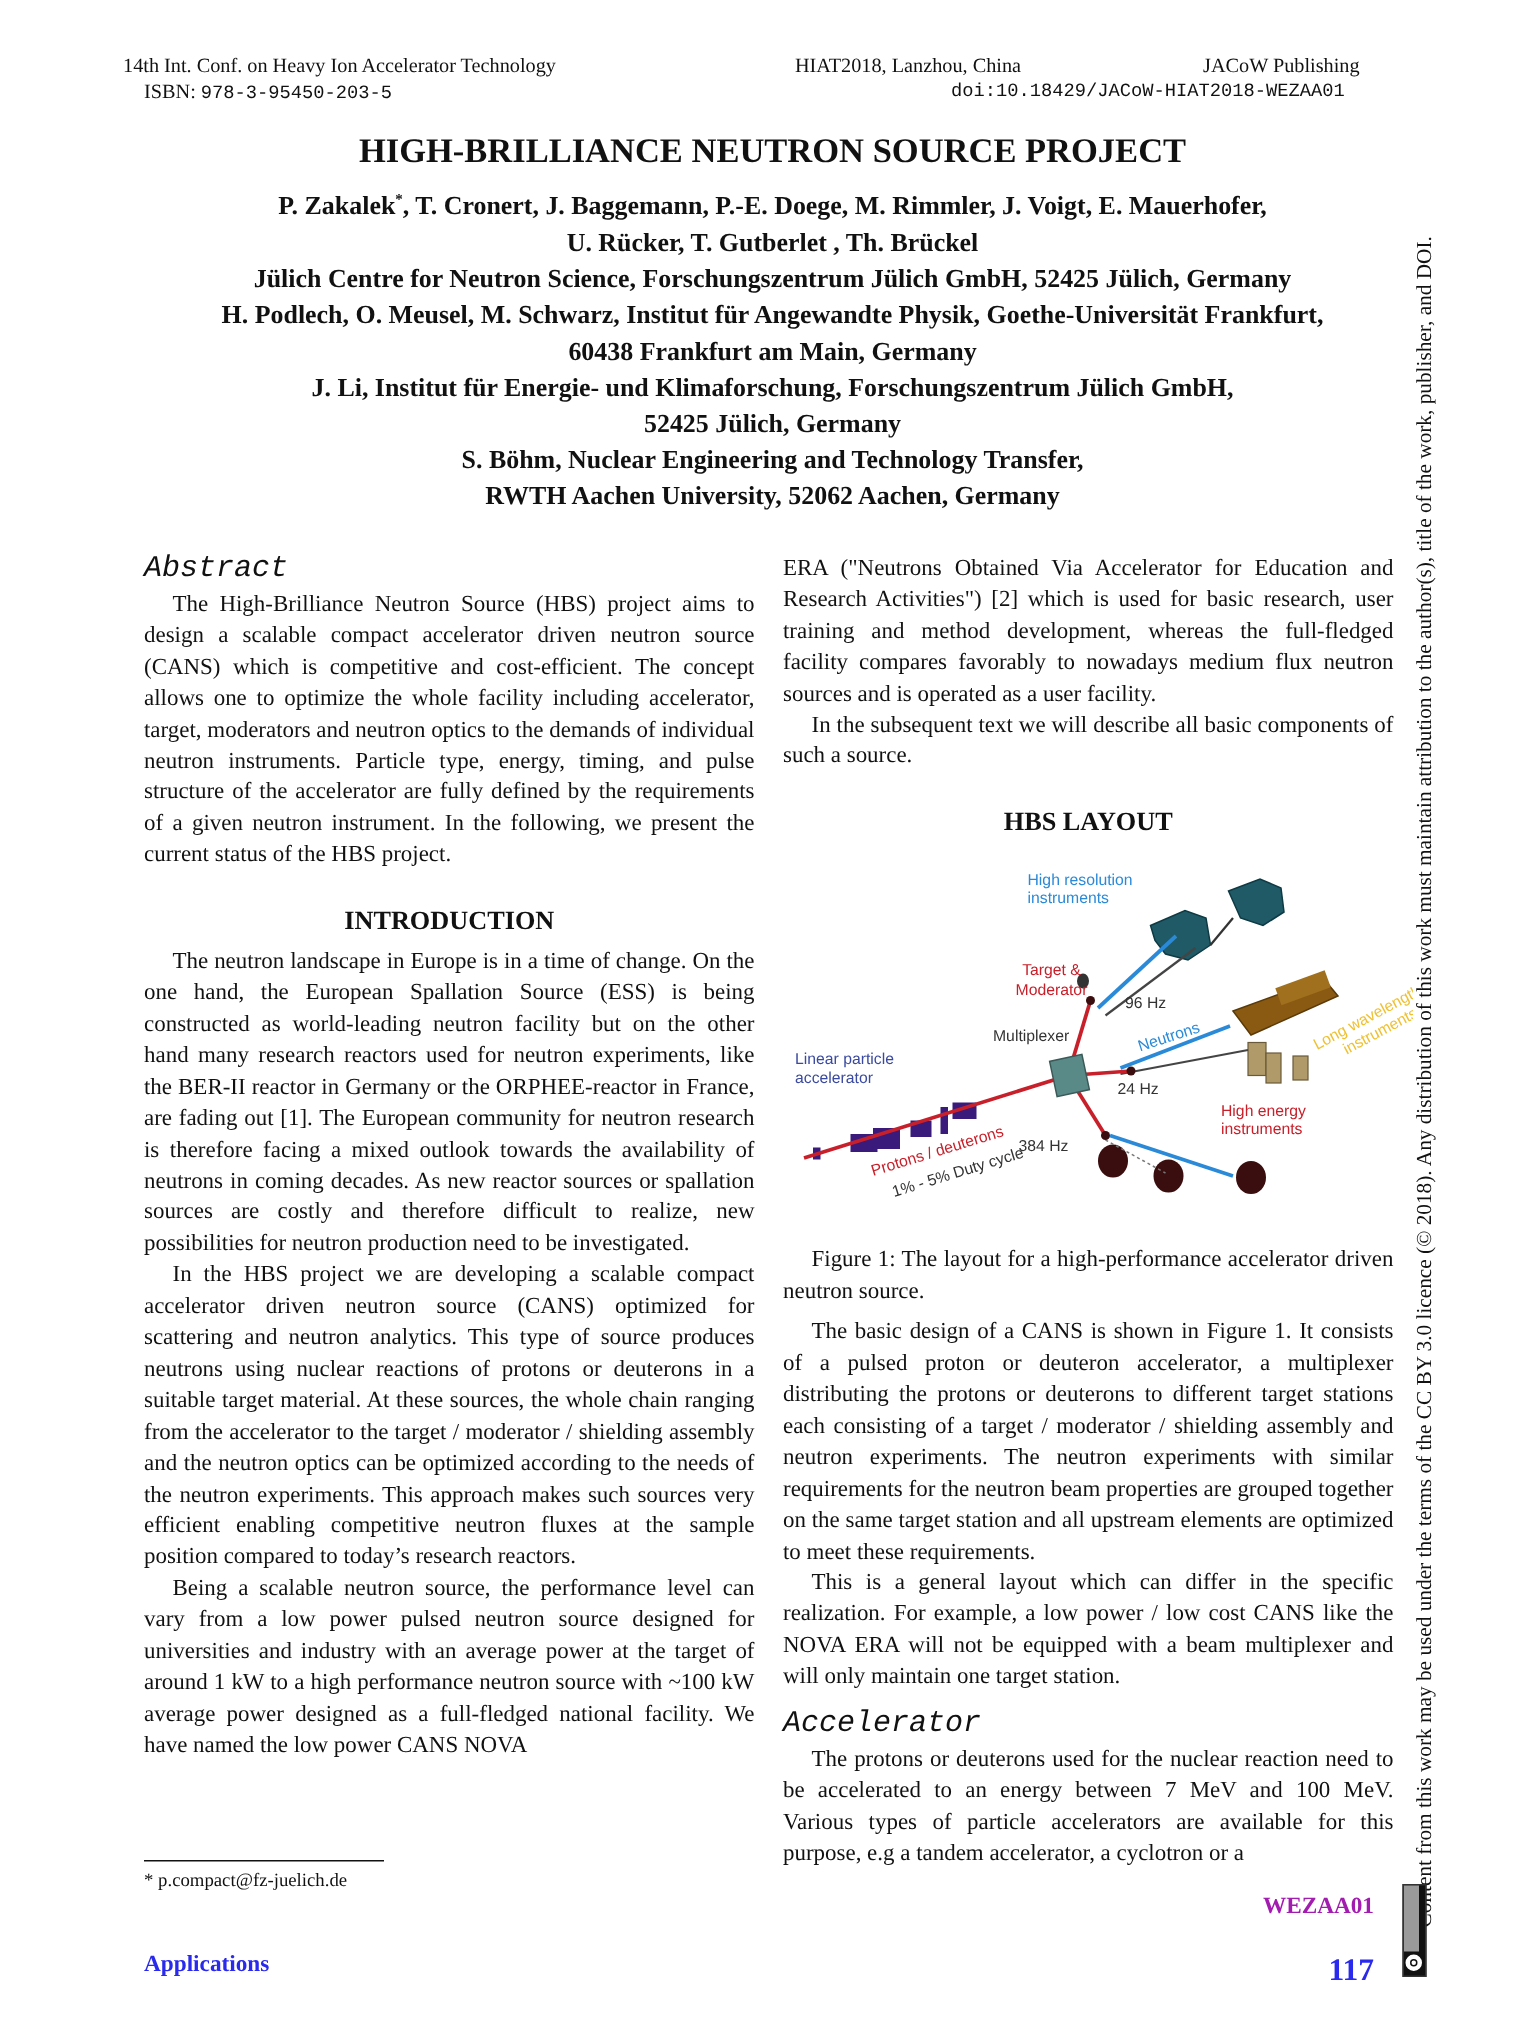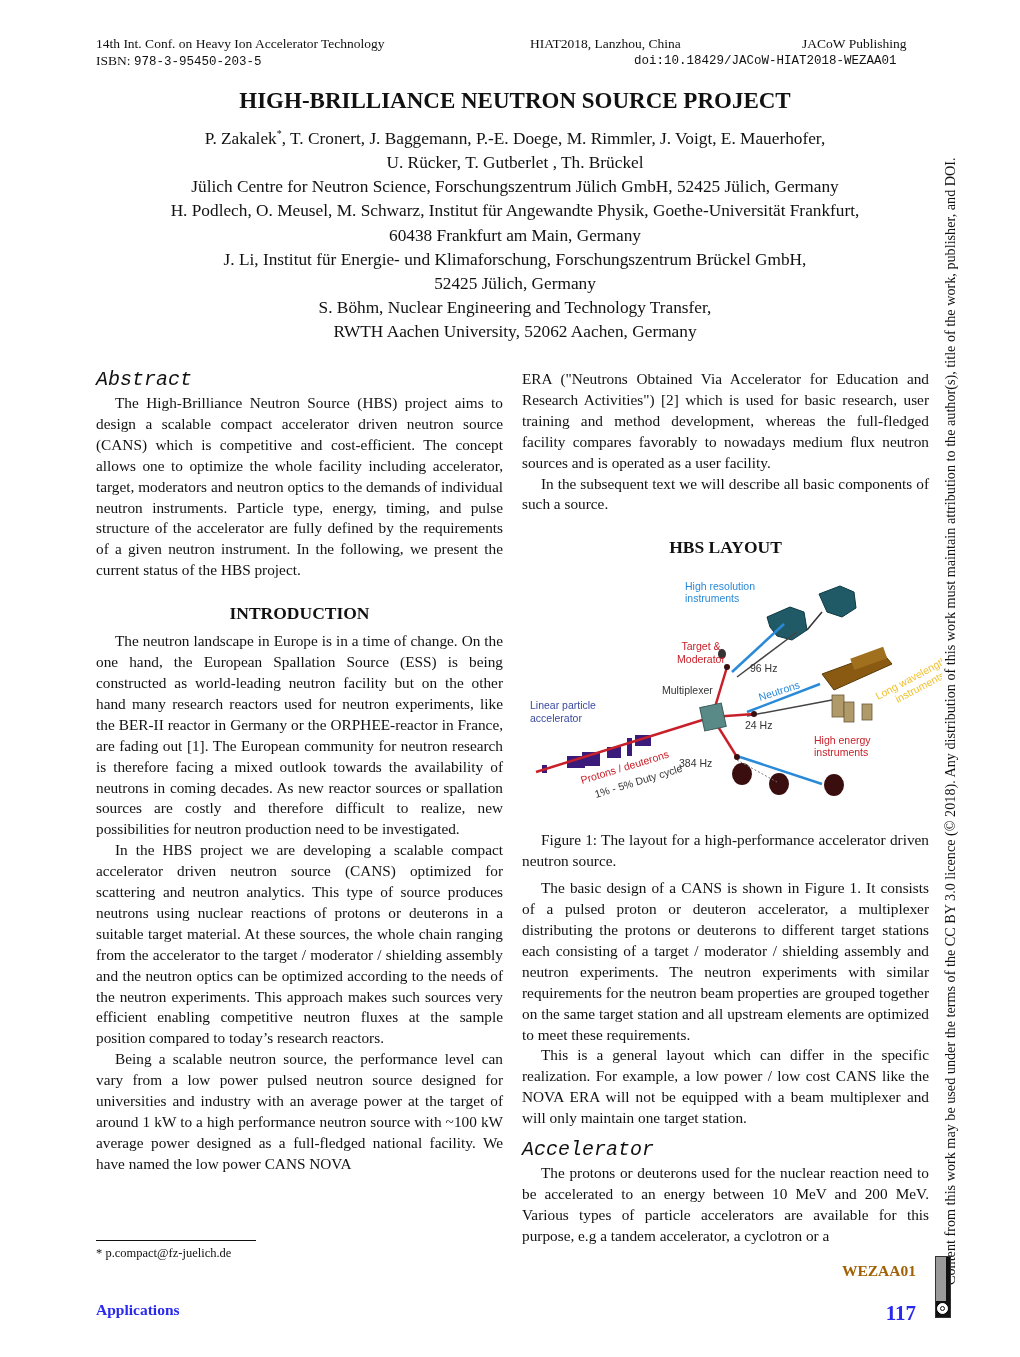--- a/index.html
+++ b/index.html
@@ -3,70 +3,70 @@
 <meta charset="utf-8">
 <style>
   html, body { margin: 0; padding: 0; background: #ffffff; }
   body { width: 1020px; height: 1357px; position: relative; overflow: hidden;
          font-family: "Liberation Serif", "DejaVu Serif", serif; color: #111; }
   .hdr { position: absolute; font-size: 13.5px; line-height: 18px; color: #111; }
   .mono { font-family: Liberation Mono, monospace; font-size: 12.5px; }
   #title { position: absolute; left: 90px; width: 850px; top: 88px; text-align: center;
            font-weight: bold; font-size: 23px; letter-spacing: 0px; }
   #authors { position: absolute; left: 90px; width: 850px; top: 122px; text-align: center;
-             font-size: 17.3px; line-height: 24.2px; }
+             font-size: 17.3px; line-height: 24.2px; font-weight: bold; }
   #authors sup { font-size: 10px; }
   .col { position: absolute; width: 407px; font-size: 15.3px; line-height: 20.9px;
          text-align: justify; }
   #left-col { left: 96px; top: 369px; }
   #right-col { left: 522px; top: 369px; }
   .col p { margin: 0; text-indent: 19px; }
   .col p.noind { text-indent: 0; }
   .subsec { font-style: italic; font-size: 20px; line-height: 22px; margin: 0 0 2px 0; font-family: Liberation Mono, monospace; }
   .sec { font-weight: bold; font-size: 17.5px; text-align: center; margin: 0; line-height: 22px; }
   #figure { position: relative; width: 420px; height: 250px; margin: 14px 0 8px 0; }
   #figure svg { width: 420px; height: 250px; display: block; }
   .caption { text-indent: 0; }
   #footnote-rule { position: absolute; left: 96px; top: 1240px; width: 160px; height: 1px; background: #111; }
   #footnote { position: absolute; left: 96px; top: 1246px; font-size: 12.5px; }
   #footer-left { position: absolute; left: 96px; top: 1301px; font-weight: bold; font-size: 15.5px; color: #2a2aee; }
-  #footer-wez { position: absolute; right: 104px; top: 1262px; font-weight: bold; font-size: 15.5px; color: #a16207; text-align: right; }
+  #footer-wez { position: absolute; right: 104px; top: 1262px; font-weight: bold; font-size: 15.5px; color: #a21caf; text-align: right; }
   #footer-page { position: absolute; right: 104px; top: 1301px; font-weight: bold; font-size: 21px; color: #2a2aee; text-align: right; }
   #side-license { position: absolute; left: 941px; top: 1285px; width: 1240px; height: 18px;
                   transform-origin: 0 0; transform: rotate(-90deg);
                   font-size: 14.2px; line-height: 18px; white-space: nowrap; color: #111; }
   #cc-logo { position: absolute; left: 935px; top: 1256px; width: 14px; height: 60px; background: #111;
              border: 1px solid #333; }
   #cc-logo .c1 { position: absolute; left: 1px; top: 46px; width: 11px; height: 11px; border-radius: 50%;
                  border: 1px solid #fff; box-sizing: border-box; background: #fff; }
   #cc-logo .c1::after { content: ""; position: absolute; left: 2px; top: 2px; width: 5px; height: 5px;
                         border-radius: 50%; border: 1px solid #111; box-sizing: border-box; }
   #cc-logo .gray { position: absolute; left: 0; top: 0; width: 10px; height: 44px; background: #9a9a9a; }
 </style>
 </head>
 <body>
 
-<div class="hdr" style="left:96px; top:35px;text-align:right;">14th Int. Conf. on Heavy Ion Accelerator Technology</div>
+<div class="hdr" style="left:82px; top:35px;text-align:right;">14th Int. Conf. on Heavy Ion Accelerator Technology</div>
 <div class="hdr" style="left:530px; top:35px;">HIAT2018, Lanzhou, China</div>
 <div class="hdr" style="left:802px; top:35px;">JACoW Publishing</div>
 <div class="hdr" style="left:96px; top:52px;">
   <span>ISBN:</span>
   <span class="mono">978-3-95450-203-5</span>
 </div>
 <div class="hdr mono" style="left:634px; top:52px;">doi:10.18429/JACoW-HIAT2018-WEZAA01</div>
 
 <div id="title">HIGH-BRILLIANCE NEUTRON SOURCE PROJECT</div>
 
 <div id="authors">
   <div><span>P. Zakalek</span><sup>*</sup><span>, T. Cronert, J. Baggemann, P.-E. Doege, M. Rimmler, J. Voigt, E. Mauerhofer,</span></div>
   <div>U. Rücker, T. Gutberlet , Th. Brückel</div>
   <div>Jülich Centre for Neutron Science, Forschungszentrum Jülich GmbH, 52425 Jülich, Germany</div>
   <div>H. Podlech, O. Meusel, M. Schwarz, Institut für Angewandte Physik, Goethe-Universität Frankfurt,</div>
   <div>60438 Frankfurt am Main, Germany</div>
-  <div>J. Li, Institut für Energie- und Klimaforschung, Forschungszentrum Brückel GmbH,</div>
+  <div>J. Li, Institut für Energie- und Klimaforschung, Forschungszentrum Jülich GmbH,</div>
   <div>52425 Jülich, Germany</div>
   <div>S. Böhm, Nuclear Engineering and Technology Transfer,</div>
   <div>RWTH Aachen University, 52062 Aachen, Germany</div>
 </div>
 
 <div id="left-col" class="col">
   <div class="subsec">Abstract</div>
   <p>The High-Brilliance Neutron Source (HBS) project aims to design a scalable compact accelerator driven neutron source (CANS) which is competitive and cost-efficient. The concept allows one to optimize the whole facility including accelerator, target, moderators and neutron optics to the demands of individual neutron instruments. Particle type, energy, timing, and pulse structure of the accelerator are fully defined by the requirements of a given neutron instrument. In the following, we present the current status of the HBS project.</p>
   <div style="height:21px"></div>
   <div class="sec">INTRODUCTION</div>
@@ -145,21 +145,21 @@
       <text x="157" y="195" font-family="Liberation Sans, sans-serif" font-size="10.5" fill="#333">384 Hz</text>
     </svg>
   </div>
 
   <p class="caption">Figure 1:  The layout for a high-performance accelerator driven neutron source.</p>
   <div style="height:6px"></div>
   <p>The basic design of a CANS is shown in Figure 1.  It consists of a pulsed proton or deuteron accelerator, a multiplexer distributing the protons or deuterons to different target stations each consisting of a target / moderator / shielding assembly and neutron experiments. The neutron experiments with similar requirements for the neutron beam properties are grouped together on the same target station and all upstream elements are optimized to meet these requirements.</p>
   <p>This is a general layout which can differ in the specific realization. For example, a low power / low cost CANS like the NOVA ERA will not be equipped with a beam multiplexer and will only maintain one target station.</p>
   <div style="height:10px"></div>
   <div class="subsec">Accelerator</div>
-  <p>The protons or deuterons used for the nuclear reaction need to be accelerated to an energy between 10 MeV and 200 MeV. Various types of particle accelerators are available for this purpose, e.g a tandem accelerator, a cyclotron or a</p>
+  <p>The protons or deuterons used for the nuclear reaction need to be accelerated to an energy between 7 MeV and 100 MeV. Various types of particle accelerators are available for this purpose, e.g a tandem accelerator, a cyclotron or a</p>
 </div>
 
 <div id="footnote-rule"></div>
 <div id="footnote">* p.compact@fz-juelich.de</div>
 
 <div id="footer-left">Applications</div>
 <div id="footer-wez">WEZAA01</div>
 <div id="footer-page">117</div>
 
 <div id="side-license">Content from this work may be used under the terms of the CC BY 3.0 licence (© 2018). Any distribution of this work must maintain attribution to the author(s), title of the work, publisher, and DOI.</div>

